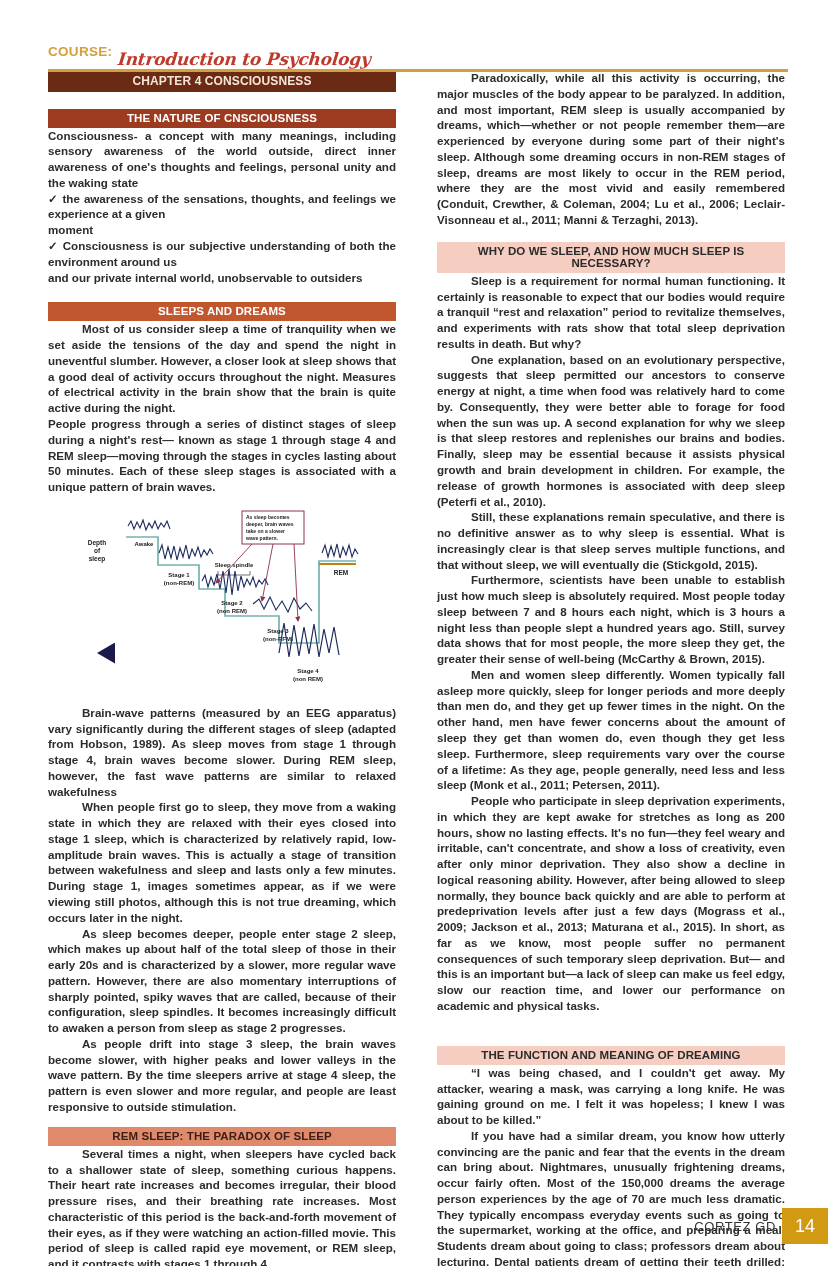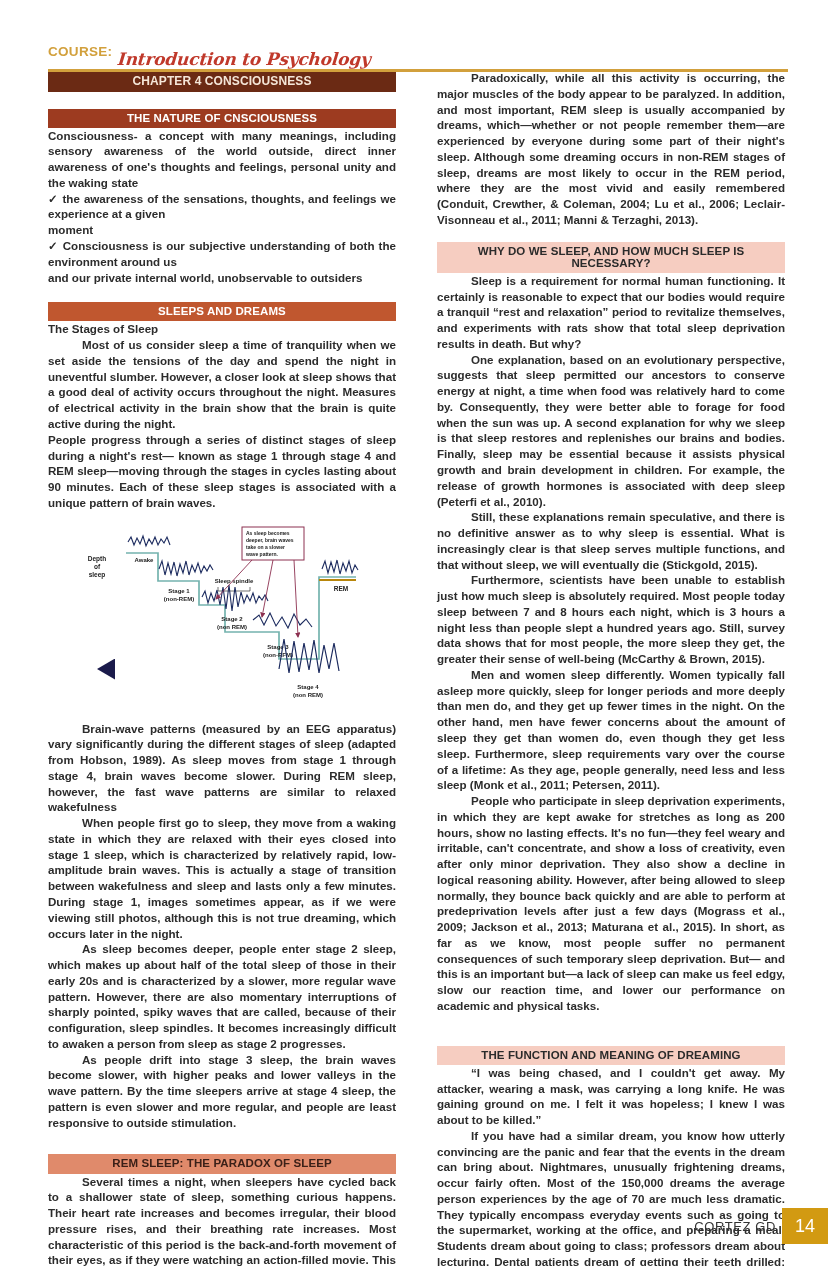--- a/index.html
+++ b/index.html
@@ -150,23 +150,22 @@
     <div class="bar bar-chapter">CHAPTER 4 CONSCIOUSNESS</div>
 
     <div class="bar bar-dark">THE NATURE OF CNSCIOUSNESS</div>
     <p class="body after-bar">Consciousness- a concept with many meanings, including sensory awareness of the world outside, direct inner awareness of one's thoughts and feelings, personal unity and the waking state</p>
     <p class="body">✓ the awareness of the sensations, thoughts, and feelings we experience at a given</p>
     <p class="body noind" style="text-align:left">moment</p>
     <p class="body">✓ Consciousness is our subjective understanding of both the environment around us</p>
     <p class="body" style="text-align:left">and our private internal world, unobservable to outsiders</p>
 
     <div class="bar bar-mid" style="margin-top:17px">SLEEPS AND DREAMS</div>
-    <p class="body after-bar" style="text-align:left">The Stages of Sleep</p>
     <p class="body indent">Most of us consider sleep a time of tranquility when we set aside the tensions of the day and spend the night in uneventful slumber. However, a closer look at sleep shows that a good deal of activity occurs throughout the night. Measures of electrical activity in the brain show that the brain is quite active during the night.</p>
-    <p class="body">People progress through a series of distinct stages of sleep during a night's rest— known as stage 1 through stage 4 and REM sleep—moving through the stages in cycles lasting about 90 minutes. Each of these sleep stages is associated with a unique pattern of brain waves.</p>
+    <p class="body">People progress through a series of distinct stages of sleep during a night's rest— known as stage 1 through stage 4 and REM sleep—moving through the stages in cycles lasting about 50 minutes. Each of these sleep stages is associated with a unique pattern of brain waves.</p>
 
     <div class="figure">
       <svg width="320" height="186" viewBox="0 0 320 186" xmlns="http://www.w3.org/2000/svg">
         <rect x="0" y="0" width="320" height="186" fill="#ffffff"></rect>
 
         <defs>
           <linearGradient id="depthgrad" x1="0" y1="0" x2="0" y2="1">
             <stop offset="0%" stop-color="#8e9bc4"></stop>
             <stop offset="100%" stop-color="#1b1b4b"></stop>
           </linearGradient>
@@ -223,21 +222,21 @@
         <line x1="207" y1="35" x2="196" y2="92" stroke="#8c3050" stroke-width="0.9" marker-end="url(#ar)"></line>
         <line x1="228" y1="35" x2="232" y2="112" stroke="#8c3050" stroke-width="0.9" marker-end="url(#ar)"></line>
       </svg>
     </div>
 
     <p class="body indent">Brain-wave patterns (measured by an EEG apparatus) vary significantly during the different stages of sleep (adapted from Hobson, 1989). As sleep moves from stage 1 through stage 4, brain waves become slower. During REM sleep, however, the fast wave patterns are similar to relaxed wakefulness</p>
     <p class="body indent gap">When people first go to sleep, they move from a waking state in which they are relaxed with their eyes closed into stage 1 sleep, which is characterized by relatively rapid, low-amplitude brain waves. This is actually a stage of transition between wakefulness and sleep and lasts only a few minutes. During stage 1, images sometimes appear, as if we were viewing still photos, although this is not true dreaming, which occurs later in the night.</p>
     <p class="body indent gap">As sleep becomes deeper, people enter stage 2 sleep, which makes up about half of the total sleep of those in their early 20s and is characterized by a slower, more regular wave pattern. However, there are also momentary interruptions of sharply pointed, spiky waves that are called, because of their configuration, sleep spindles. It becomes increasingly difficult to awaken a person from sleep as stage 2 progresses.</p>
     <p class="body indent gap">As people drift into stage 3 sleep, the brain waves become slower, with higher peaks and lower valleys in the wave pattern. By the time sleepers arrive at stage 4 sleep, the pattern is even slower and more regular, and people are least responsive to outside stimulation.</p>
 
-    <div class="bar bar-orange" style="margin-top:24px">REM SLEEP: THE PARADOX OF SLEEP</div>
+    <div class="bar bar-orange" style="margin-top:12px">REM SLEEP: THE PARADOX OF SLEEP</div>
     <p class="body indent after-bar">Several times a night, when sleepers have cycled back to a shallower state of sleep, something curious happens. Their heart rate increases and becomes irregular, their blood pressure rises, and their breathing rate increases. Most characteristic of this period is the back-and-forth movement of their eyes, as if they were watching an action-filled movie. This period of sleep is called rapid eye movement, or REM sleep, and it contrasts with stages 1 through 4,</p>
   </div>
 
   <div class="col col-right">
     <p class="body indent gap">Paradoxically, while all this activity is occurring, the major muscles of the body appear to be paralyzed. In addition, and most important, REM sleep is usually accompanied by dreams, which—whether or not people remember them—are experienced by everyone during some part of their night's sleep. Although some dreaming occurs in non-REM stages of sleep, dreams are most likely to occur in the REM period, where they are the most vivid and easily remembered (Conduit, Crewther, &amp; Coleman, 2004; Lu et al., 2006; Leclair-Visonneau et al., 2011; Manni &amp; Terzaghi, 2013).</p>
 
     <div class="bar bar-pink" style="margin-top:14px">WHY DO WE SLEEP, AND HOW MUCH SLEEP IS NECESSARY?</div>
     <p class="body indent after-bar">Sleep is a requirement for normal human functioning. It certainly is reasonable to expect that our bodies would require a tranquil “rest and relaxation” period to revitalize themselves, and experiments with rats show that total sleep deprivation results in death. But why?</p>
     <p class="body indent">One explanation, based on an evolutionary perspective, suggests that sleep permitted our ancestors to conserve energy at night, a time when food was relatively hard to come by. Consequently, they were better able to forage for food when the sun was up. A second explanation for why we sleep is that sleep restores and replenishes our brains and bodies. Finally, sleep may be essential because it assists physical growth and brain development in children. For example, the release of growth hormones is associated with deep sleep (Peterfi et al., 2010).</p>
     <p class="body indent">Still, these explanations remain speculative, and there is no definitive answer as to why sleep is essential. What is increasingly clear is that sleep serves multiple functions, and that without sleep, we will eventually die (Stickgold, 2015).</p>

